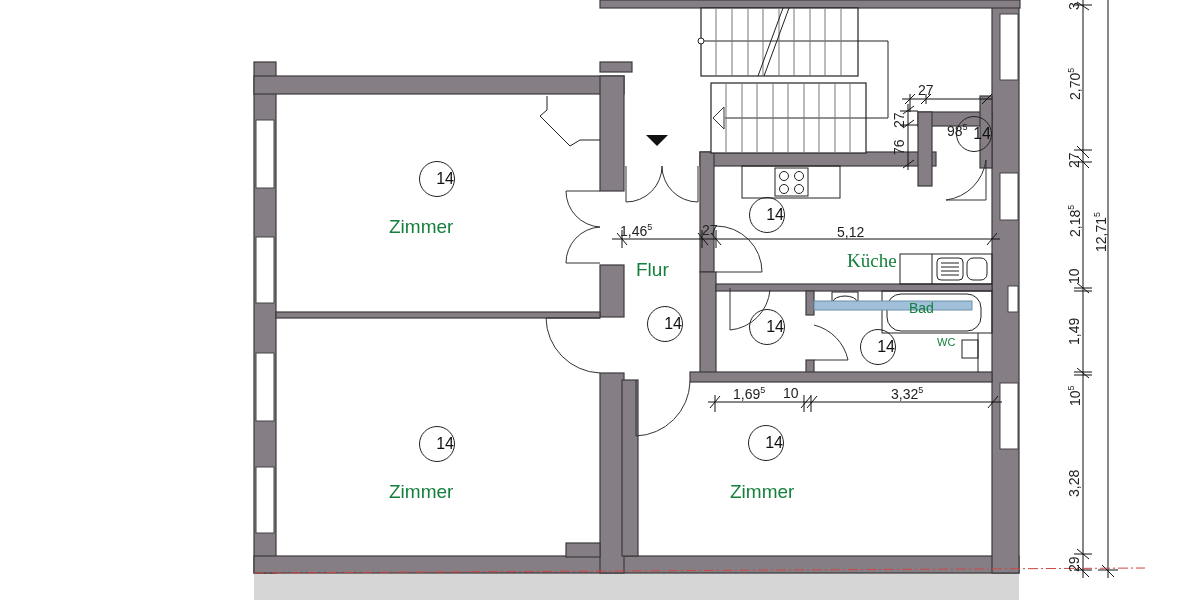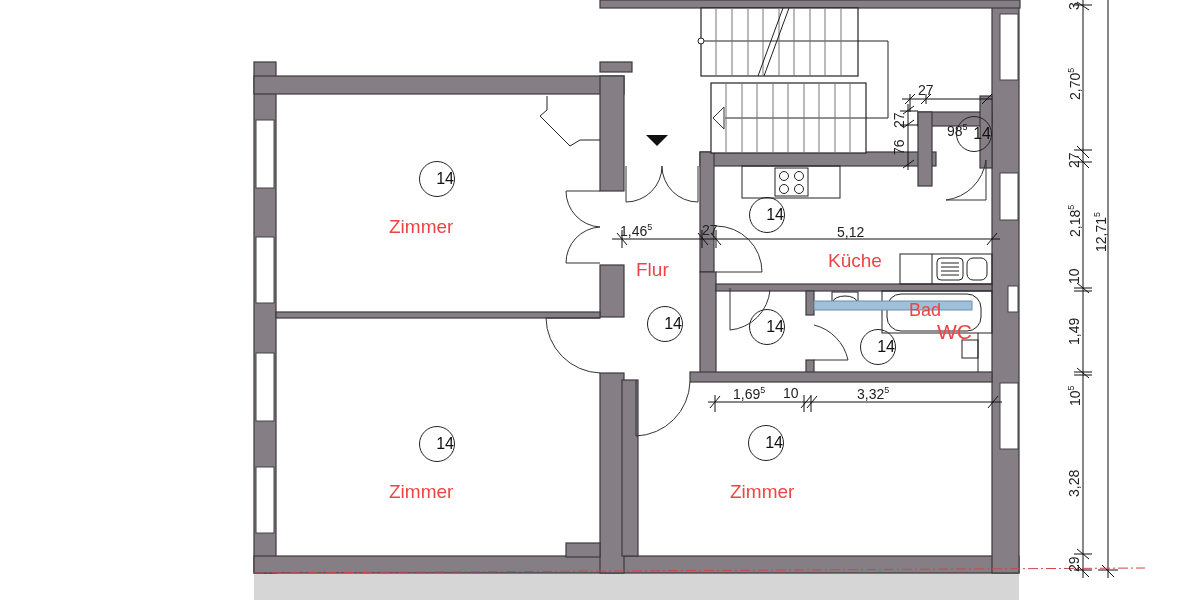--- a/index.html
+++ b/index.html
@@ -8,21 +8,21 @@
     .wall { fill: #857f85; stroke: #3c3a3d; stroke-width: 1.2; }
     .ground { fill: #d6d6d6; }
     .thin { fill: none; stroke: #222; stroke-width: 1; }
     .door { fill: none; stroke: #333; stroke-width: 1; }
     .win { fill: #ffffff; stroke: #444; stroke-width: 1; }
     .stair { fill: #fff; stroke: #222; stroke-width: 1.2; }
     .tread { stroke: #777; stroke-width: 1; }
     .dim { stroke: #111; stroke-width: 1; fill: none; }
     .tick { stroke: #111; stroke-width: 1; }
     .redline { stroke: #d04545; stroke-width: 1; stroke-dasharray: 10 3 2 3; }
-    .lbl { position: absolute; font-family: "Liberation Sans", sans-serif; color: #ef4444; white-space: nowrap; }
+    .lbl { position: absolute; font-family: "Liberation Sans", sans-serif; color: #15803d; white-space: nowrap; }
     .room-name { font-size: 19px; }
     .room-num { position: absolute; width: 34px; height: 34px; border: 1px solid #222; border-radius: 50%;
       font-family: "Liberation Sans", sans-serif; font-size: 16px; line-height: 34px; text-align: right; color: #111; background: transparent; }
     .dim-text { font-size: 14px; color: #222; }
     .dim-text sup { font-size: 9px; vertical-align: 6px; }
     .vert { transform-origin: left top; transform: rotate(-90deg); }
   </style>
 </head>
 <body>
 
@@ -216,39 +216,39 @@
 <div class="room-num" style="left:419px;top:161px;">14</div>
 <div class="lbl room-name" style="left:389px;top:216px;">Zimmer</div>
 
 <div class="room-num" style="left:419px;top:426px;">14</div>
 <div class="lbl room-name" style="left:389px;top:481px;">Zimmer</div>
 
 <div class="lbl room-name" style="left:636px;top:259px;">Flur</div>
 <div class="room-num" style="left:647px;top:306px;">14</div>
 
 <div class="room-num" style="left:749px;top:197px;">14</div>
-<div class="lbl room-name" style="left:828px;top:250px;">Küche</div>
+<div class="lbl room-name" style="left:847px;top:250px;font-family:Liberation Serif, serif;">Küche</div>
 
 <div class="room-num" style="left:749px;top:309px;">14</div>
 
-<div class="lbl room-name" style="left:909px;top:300px;font-size:18px;">Bad</div>
+<div class="lbl room-name" style="left:909px;top:300px;font-size:14px;">Bad</div>
 <div class="room-num" style="left:860px;top:329px;">14</div>
-<div class="lbl room-name" style="left:937px;top:320px;font-size:21px;">WC</div>
+<div class="lbl room-name" style="left:937px;top:336px;font-size:11px;">WC</div>
 
 <div class="room-num" style="left:748px;top:425px;">14</div>
 <div class="lbl room-name" style="left:730px;top:481px;">Zimmer</div>
 
 <div class="room-num" style="left:956px;top:116px;">14</div>
 
 <div class="lbl dim-text" style="left:620px;top:222px;"><span>1,46</span><sup>5</sup></div>
 <div class="lbl dim-text" style="left:702px;top:222px;"><span>27</span></div>
 <div class="lbl dim-text" style="left:837px;top:224px;text-align:right;"><span>5,12</span></div>
 <div class="lbl dim-text" style="left:733px;top:385px;"><span>1,69</span><sup>5</sup></div>
 <div class="lbl dim-text" style="left:783px;top:385px;"><span>10</span></div>
-<div class="lbl dim-text" style="left:857px;top:385px;"><span>3,32</span><sup>5</sup></div>
+<div class="lbl dim-text" style="left:891px;top:385px;"><span>3,32</span><sup>5</sup></div>
 <div class="lbl dim-text" style="left:918px;top:82px;"><span>27</span></div>
 <div class="lbl dim-text" style="left:947px;top:82px;margin-top:40px;"><span>98</span><sup>5</sup></div>
 <div class="lbl dim-text vert" style="left:891px;top:128px;"><span>27</span></div>
 <div class="lbl dim-text vert" style="left:891px;top:155px;"><span>76</span></div>
 
 <div class="lbl dim-text vert" style="left:1066px;top:10px;"><span>3</span></div>
 <div class="lbl dim-text vert" style="left:1066px;top:100px;"><span>2,70</span><sup>5</sup></div>
 <div class="lbl dim-text vert" style="left:1066px;top:168px;"><span>27</span></div>
 <div class="lbl dim-text vert" style="left:1066px;top:237px;"><span>2,18</span><sup>5</sup></div>
 <div class="lbl dim-text vert" style="left:1066px;top:284px;"><span>10</span></div>

